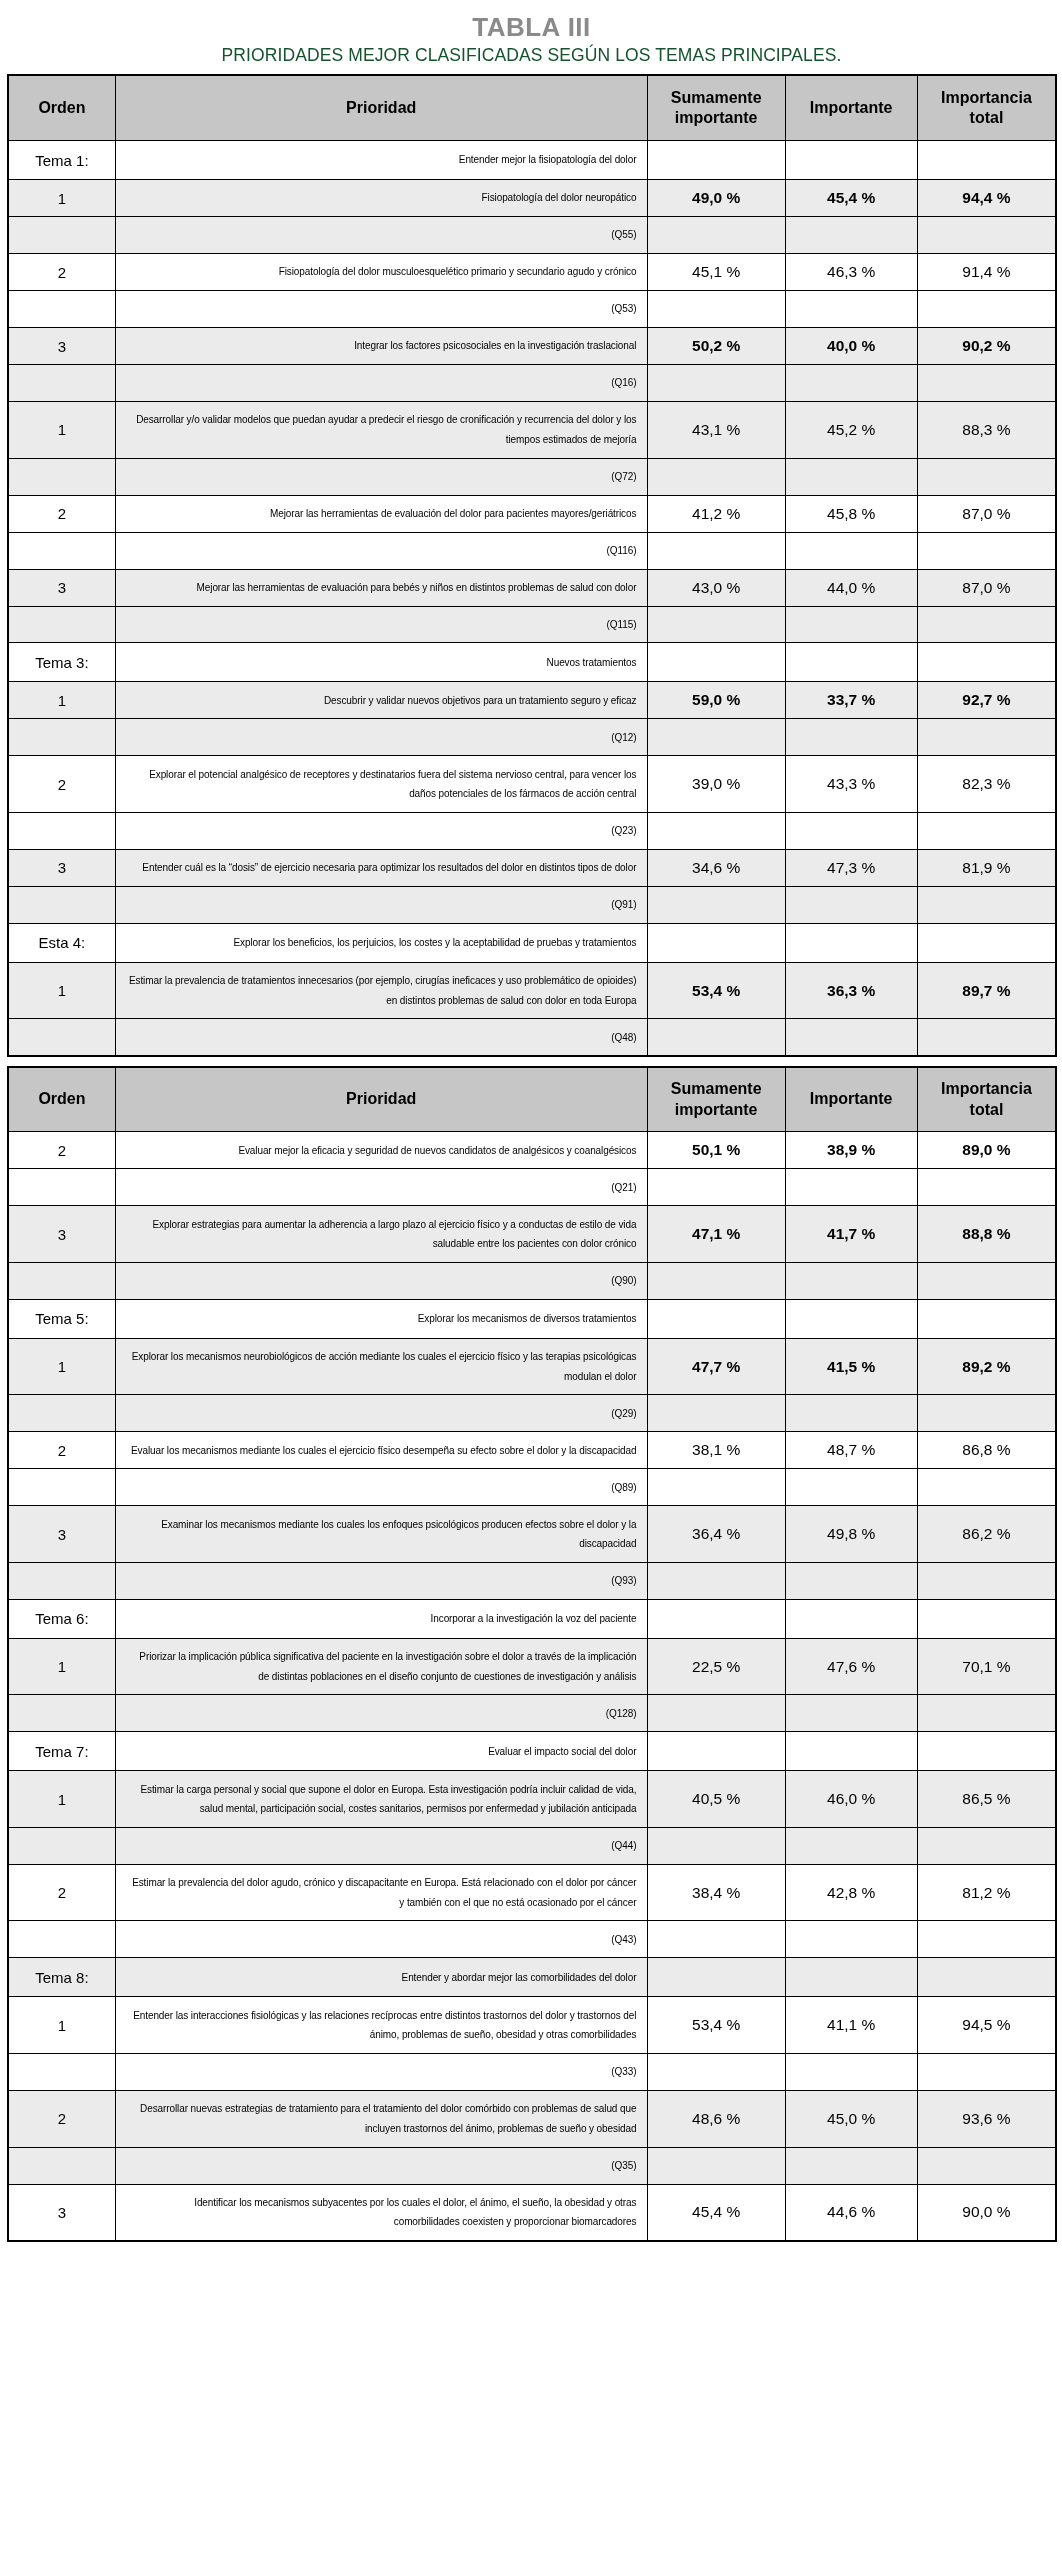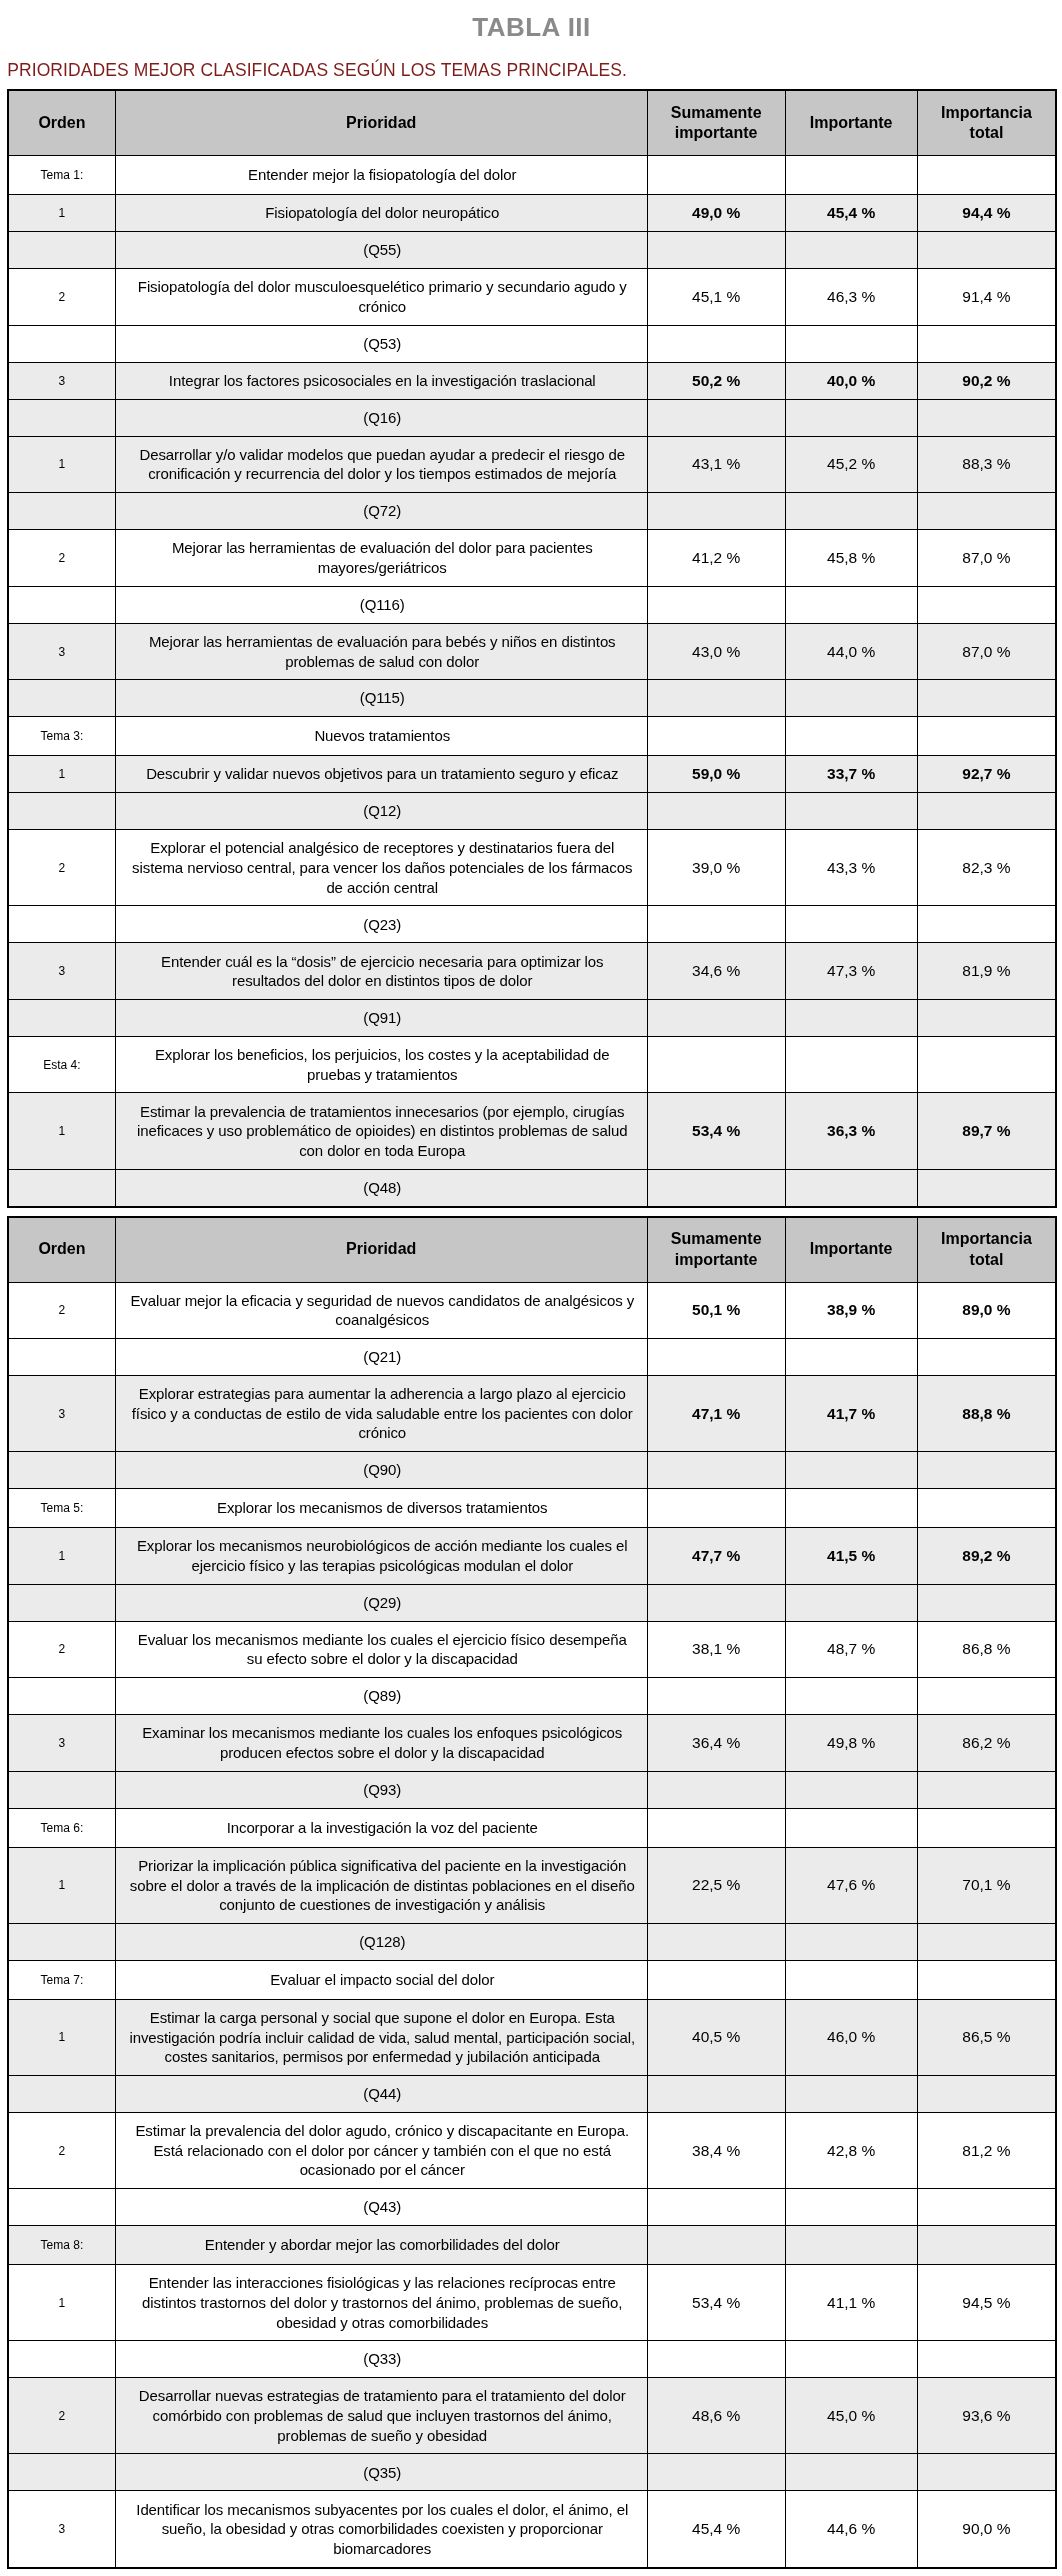--- a/index.html
+++ b/index.html
@@ -23,25 +23,26 @@
   }
   .title{
     text-align:center;
     font-size:26px;
     font-weight:bold;
     color:var(--title-color);
     letter-spacing:0.5px;
     margin-top:1px;
   }
   .subtitle{
+    text-align:center;
     font-size:17.5px;
     font-weight:500;
-    color:#7f1d1d;
+    color:#14532d;
     letter-spacing:0.1px;
-    margin-top:17px;
+    margin-top:2px;
     margin-bottom:8.2px;
   }
   table.rank-table{
     width:1048px;
     border-collapse:collapse;
     table-layout:fixed;
     border:2.1px solid var(--border-color);
   }
   .gap{height:8.2px;}
   table.rank-table th, table.rank-table td{
@@ -55,27 +56,27 @@
   th.hcell{
     background:var(--header-bg);
     font-size:16px;
     font-weight:bold;
     text-align:center;
     line-height:20.6px;
     padding:11.3px 5.2px;
   }
   td.orden{
     text-align:center;
-    font-size:12px;
+    font-size:15px;
     padding:7.2px 3.1px;
   }
   td.prio{
-    font-size:15px;
+    font-size:10px;
     line-height:19.6px;
-    text-align:center;
+    text-align:right;
     padding:8.2px 10.3px 8.2px 12.4px;
     letter-spacing:-0.1px;
   }
   td.val{
     text-align:center;
     font-size:15.5px;
     padding:7.2px 3.1px;
   }
   tr.bold td.val{font-weight:bold;margin-left:28px;}
   tr.shaded td{background:var(--shaded-bg);}

